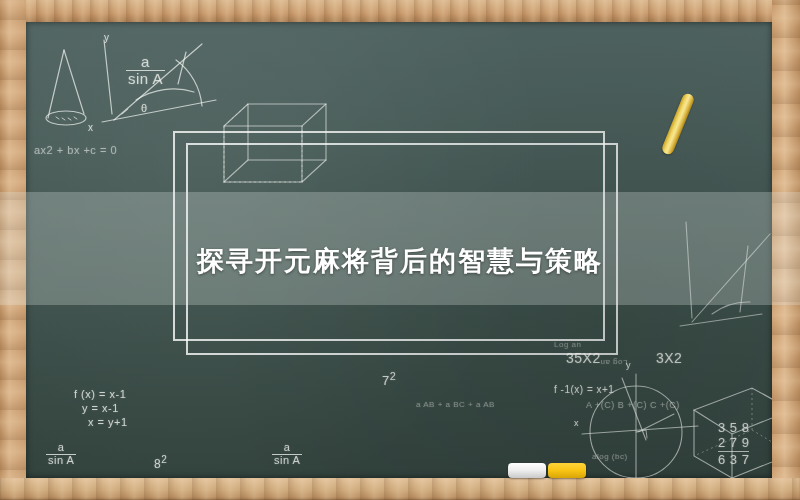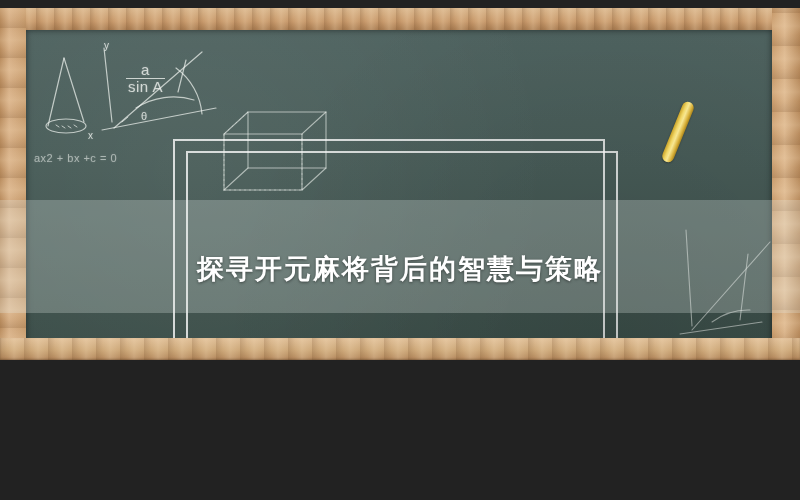--- a/index.html
+++ b/index.html
@@ -1,19 +1,18 @@
 <!DOCTYPE html>
 <html><head>
 <meta charset="utf-8">
 <style>
   html,body{margin:0;padding:0;background:#222;}
   #stage{
-    position:relative;width:800px;height:352px;overflow:hidden;
+    position:relative;width:800px;height:500px;overflow:hidden;
     font-family:"Liberation Sans", sans-serif;
-    margin-top:8px;
   }
   
   .frame{
     position:absolute;inset:0;
     background:
       repeating-linear-gradient(90deg,
         rgba(120,80,45,.16) 0px, rgba(120,80,45,0) 3px,
         rgba(255,225,185,.16) 6px, rgba(120,80,45,0) 10px),
       linear-gradient(180deg,#d8b187 0%,#c79a६b 40%,#bf9162 100%);
     background-color:#c9a077;

